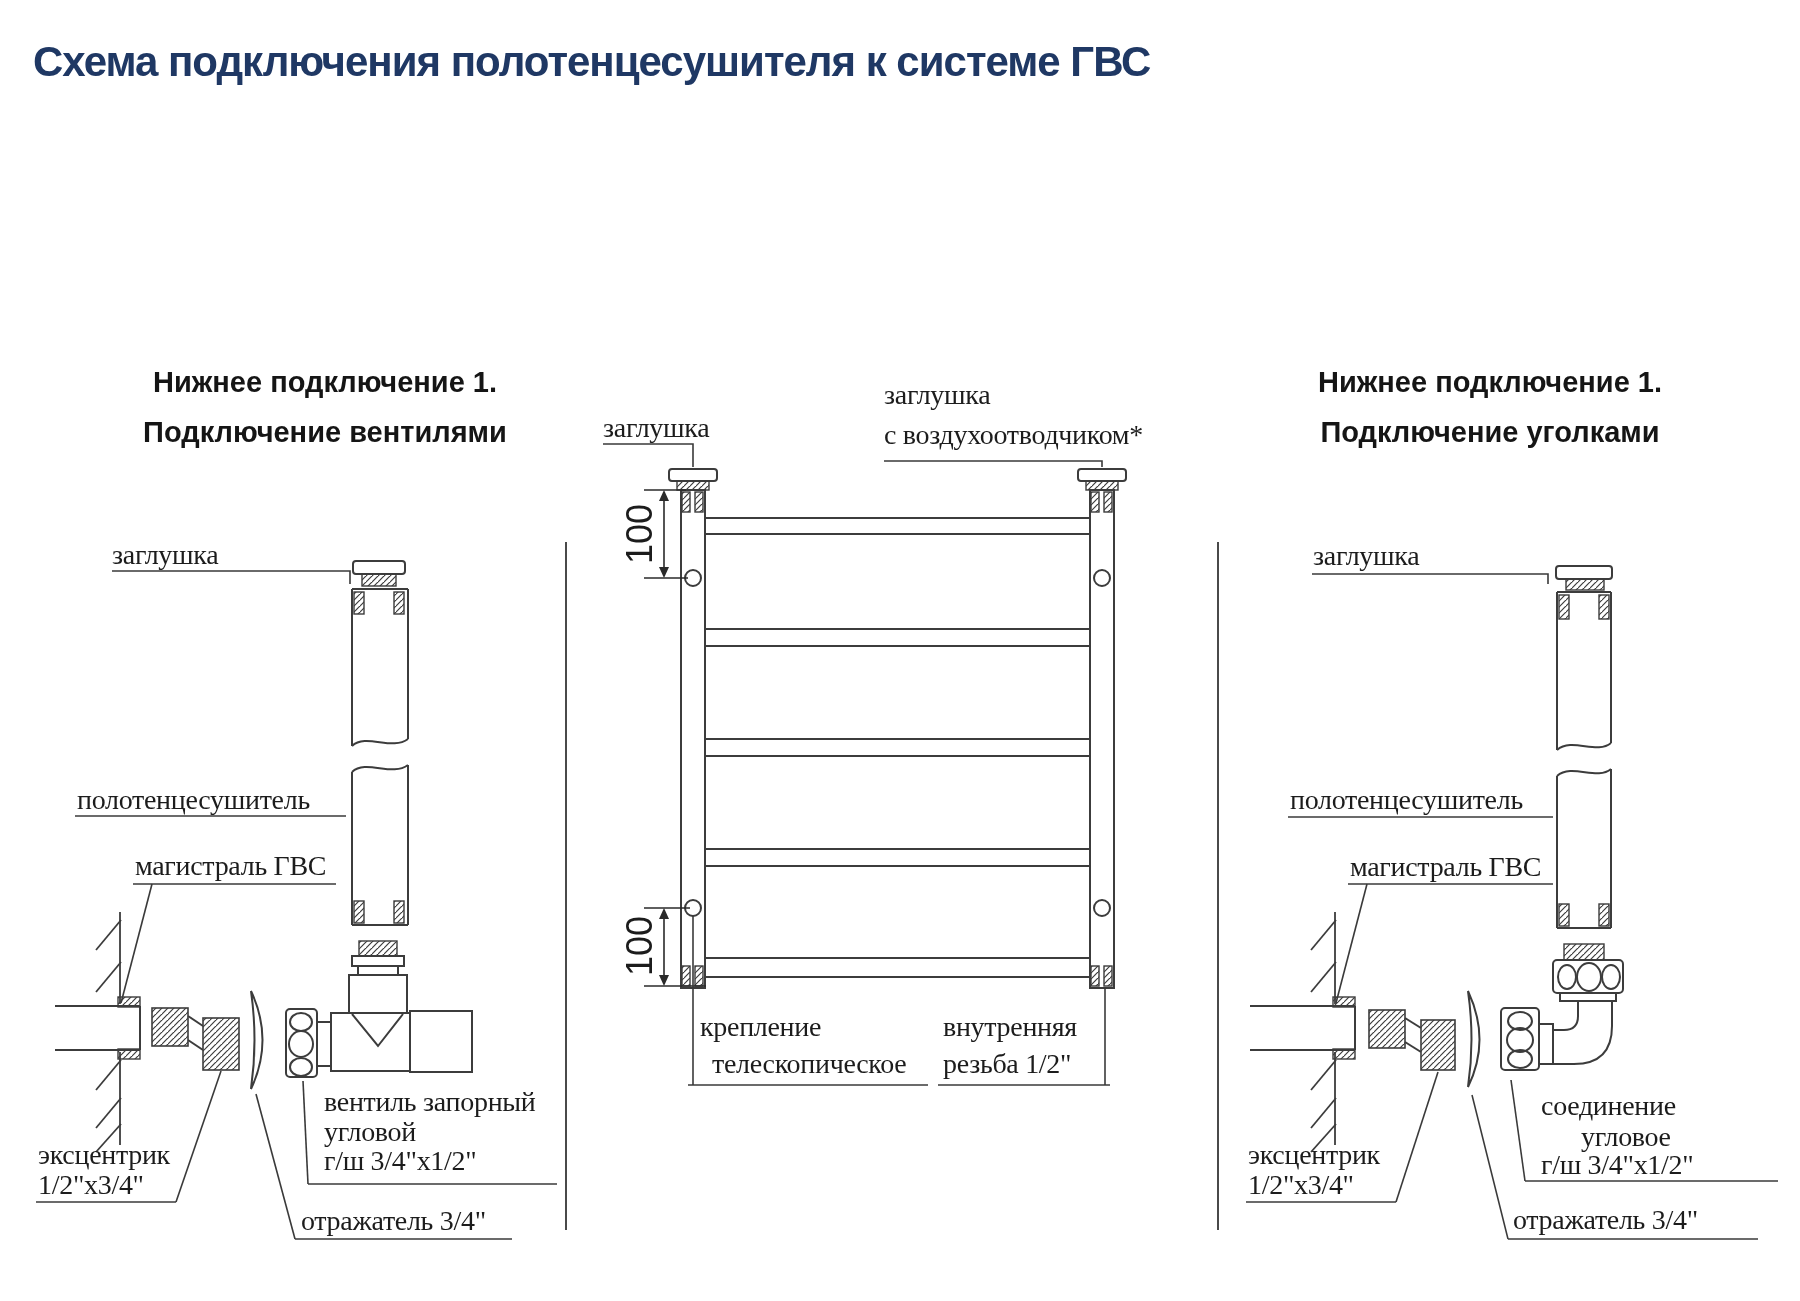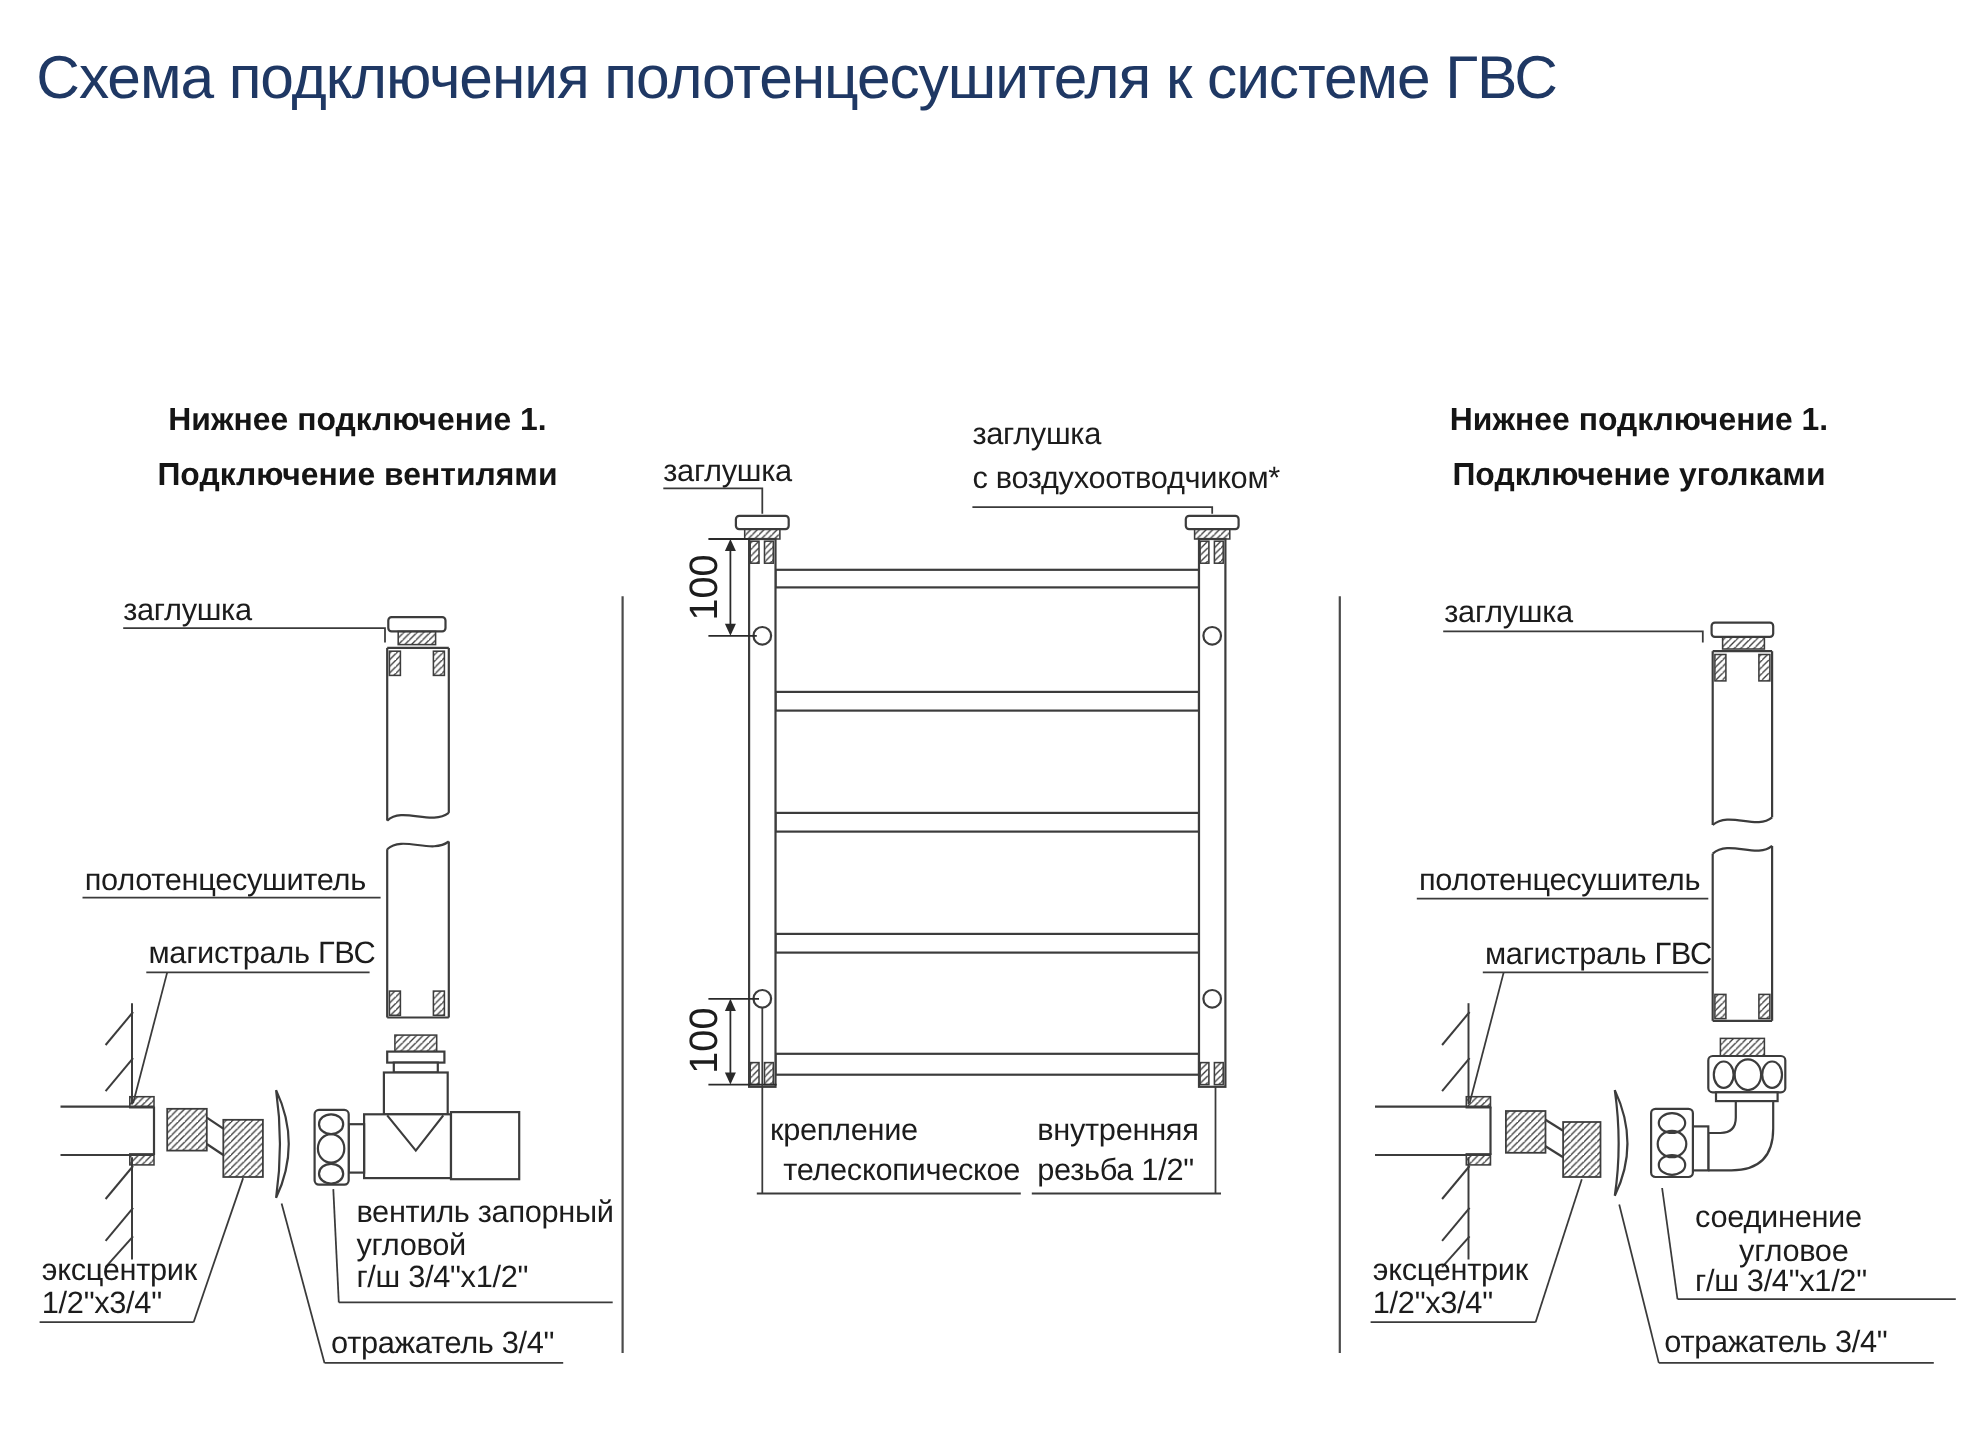--- a/index.html
+++ b/index.html
@@ -1,23 +1,23 @@
 <!DOCTYPE html>
 <html><head>
 <meta charset="utf-8">
 <style>
   html,body{margin:0;padding:0;background:#ffffff;}
   .canvas{position:relative;width:1800px;height:1301px;background:#ffffff;overflow:hidden;
           font-family:"Liberation Sans", sans-serif;}
-  .page-title{position:absolute;left:33px;top:38px;font-size:55px;font-weight:normal;
+  .page-title{position:absolute;left:33px;top:38px;font-size:42px;font-weight:bold;
               color:#1F3864;letter-spacing:-1px;white-space:nowrap;}
   .heading{position:absolute;width:460px;text-align:center;font-size:29px;font-weight:bold;
            color:#151515;white-space:nowrap;}
   .lbl{position:absolute;font-size:28px;color:#1C1C1C;line-height:1;white-space:nowrap;
-       letter-spacing:-0.3px;}
+       letter-spacing:-0.3px;font-family:Liberation Serif, serif;}
   svg{position:absolute;left:0;top:0;}
 </style>
 </head>
 <body>
 
 <div class="canvas">
 
   <svg width="1800" height="1301" viewBox="0 0 1800 1301" font-family="Liberation Sans, sans-serif">
     <defs>
       <pattern id="hatch" patternUnits="userSpaceOnUse" width="6" height="6">

